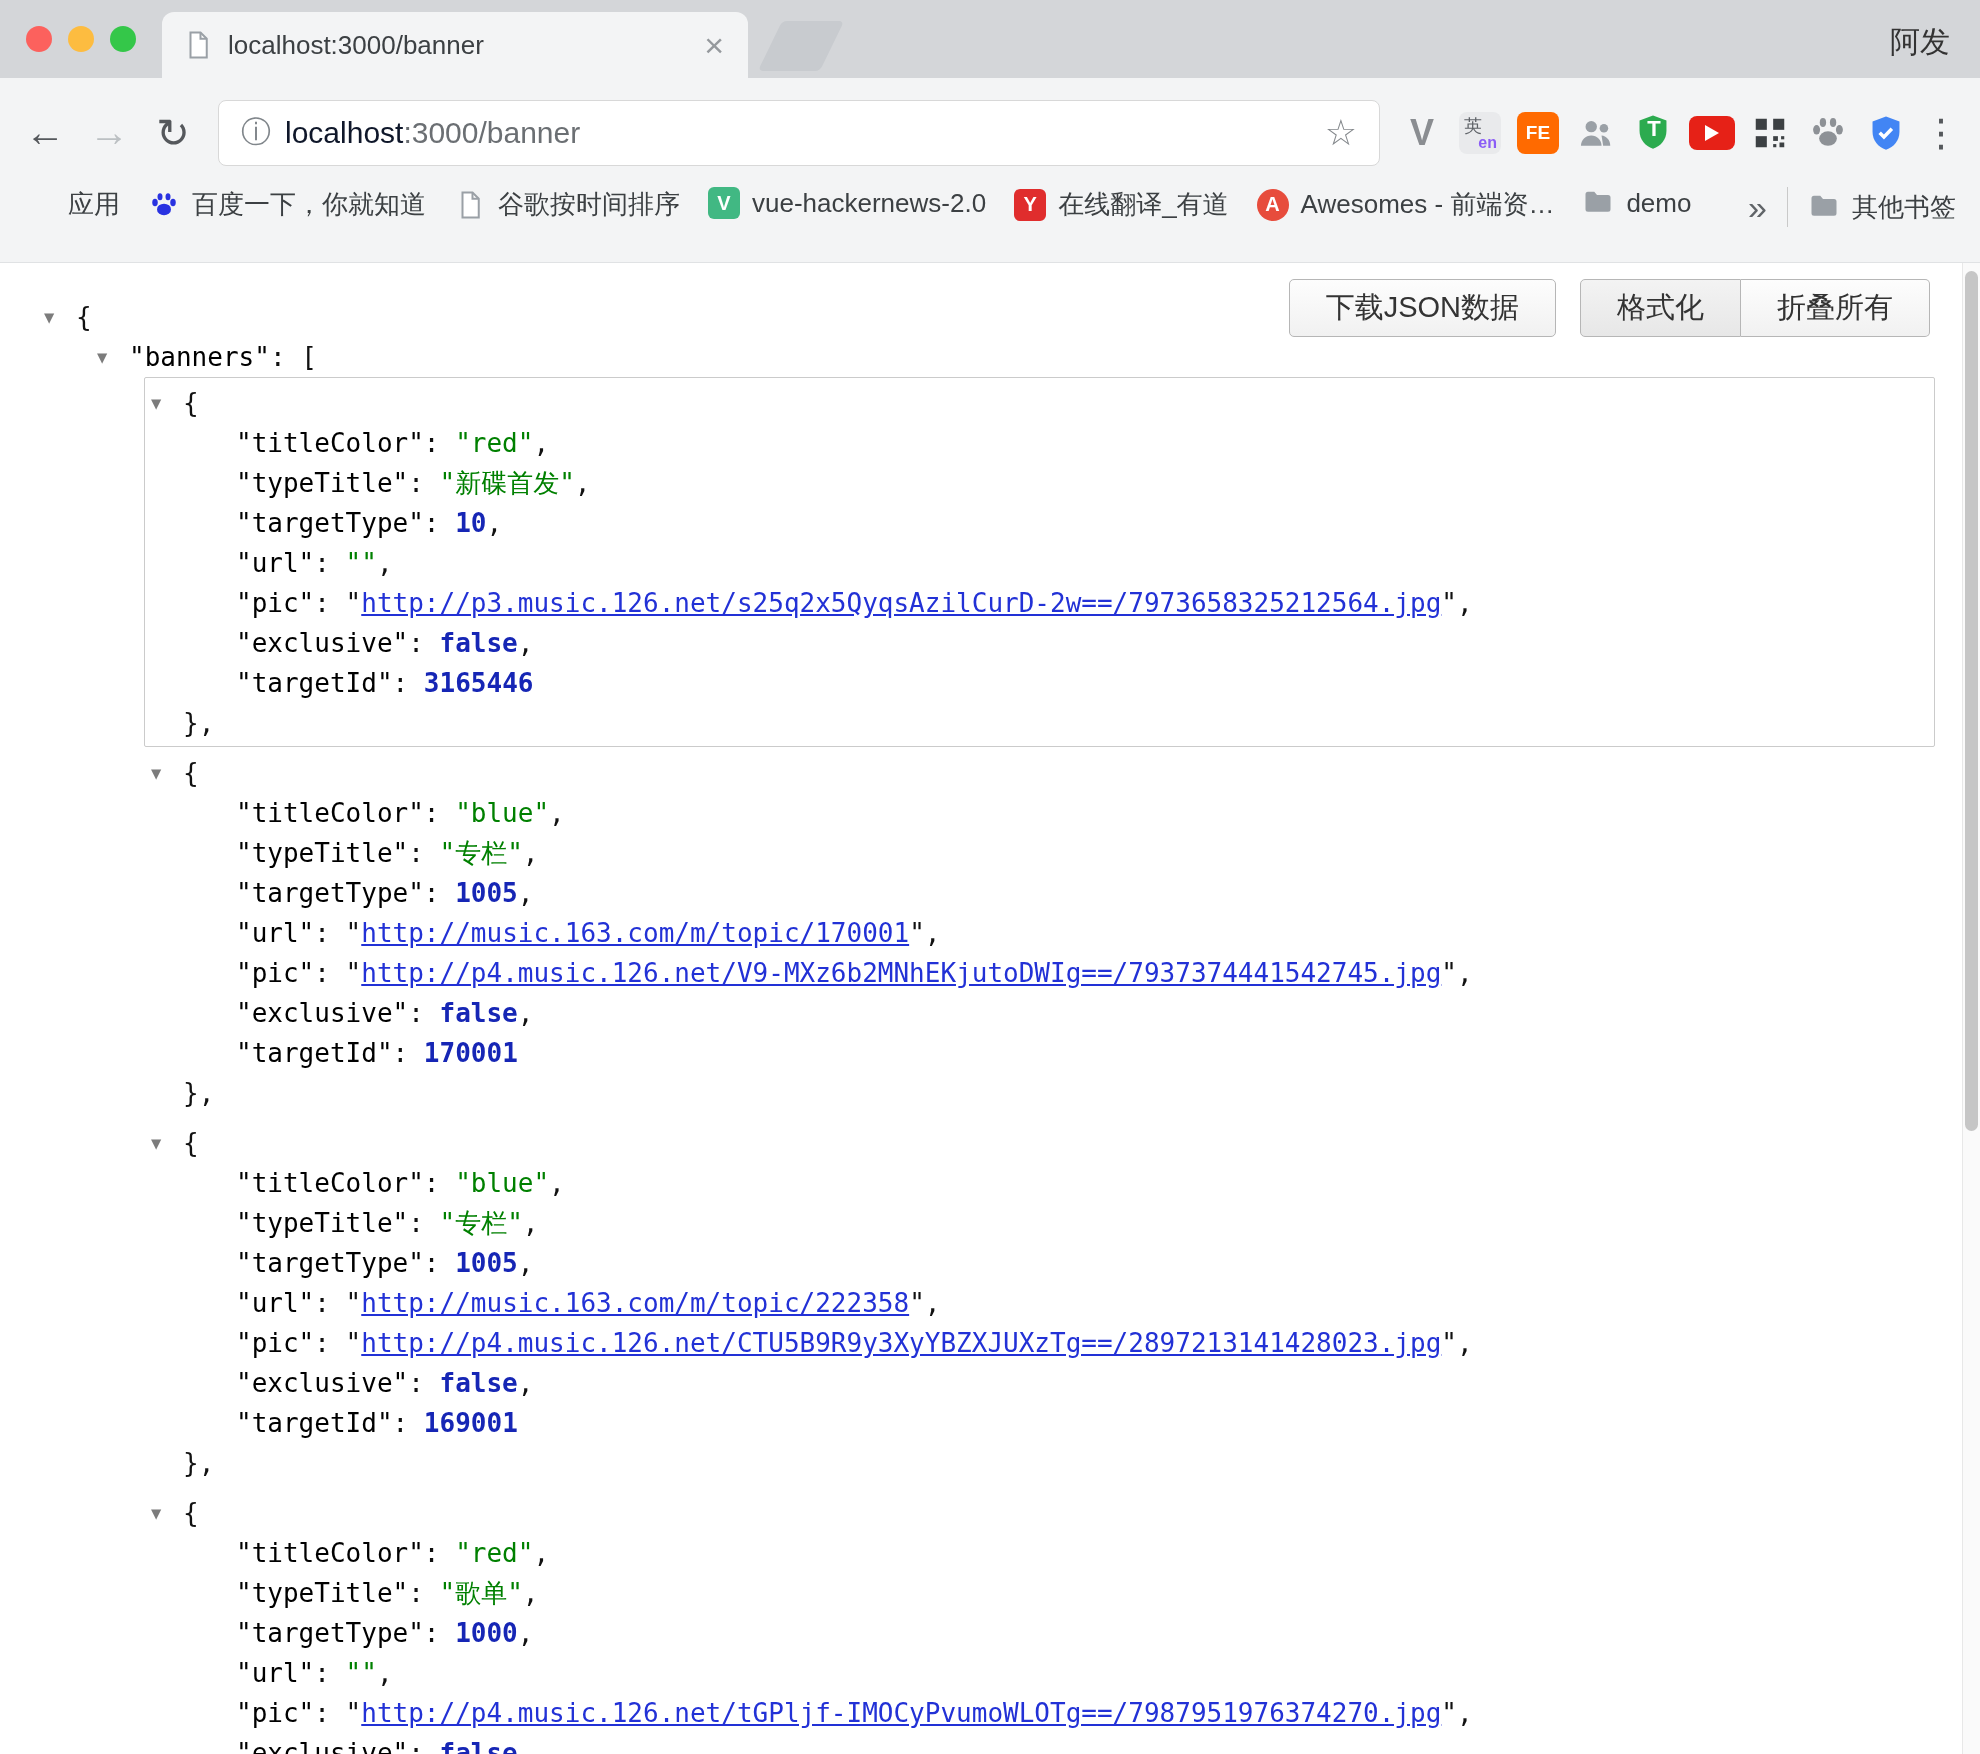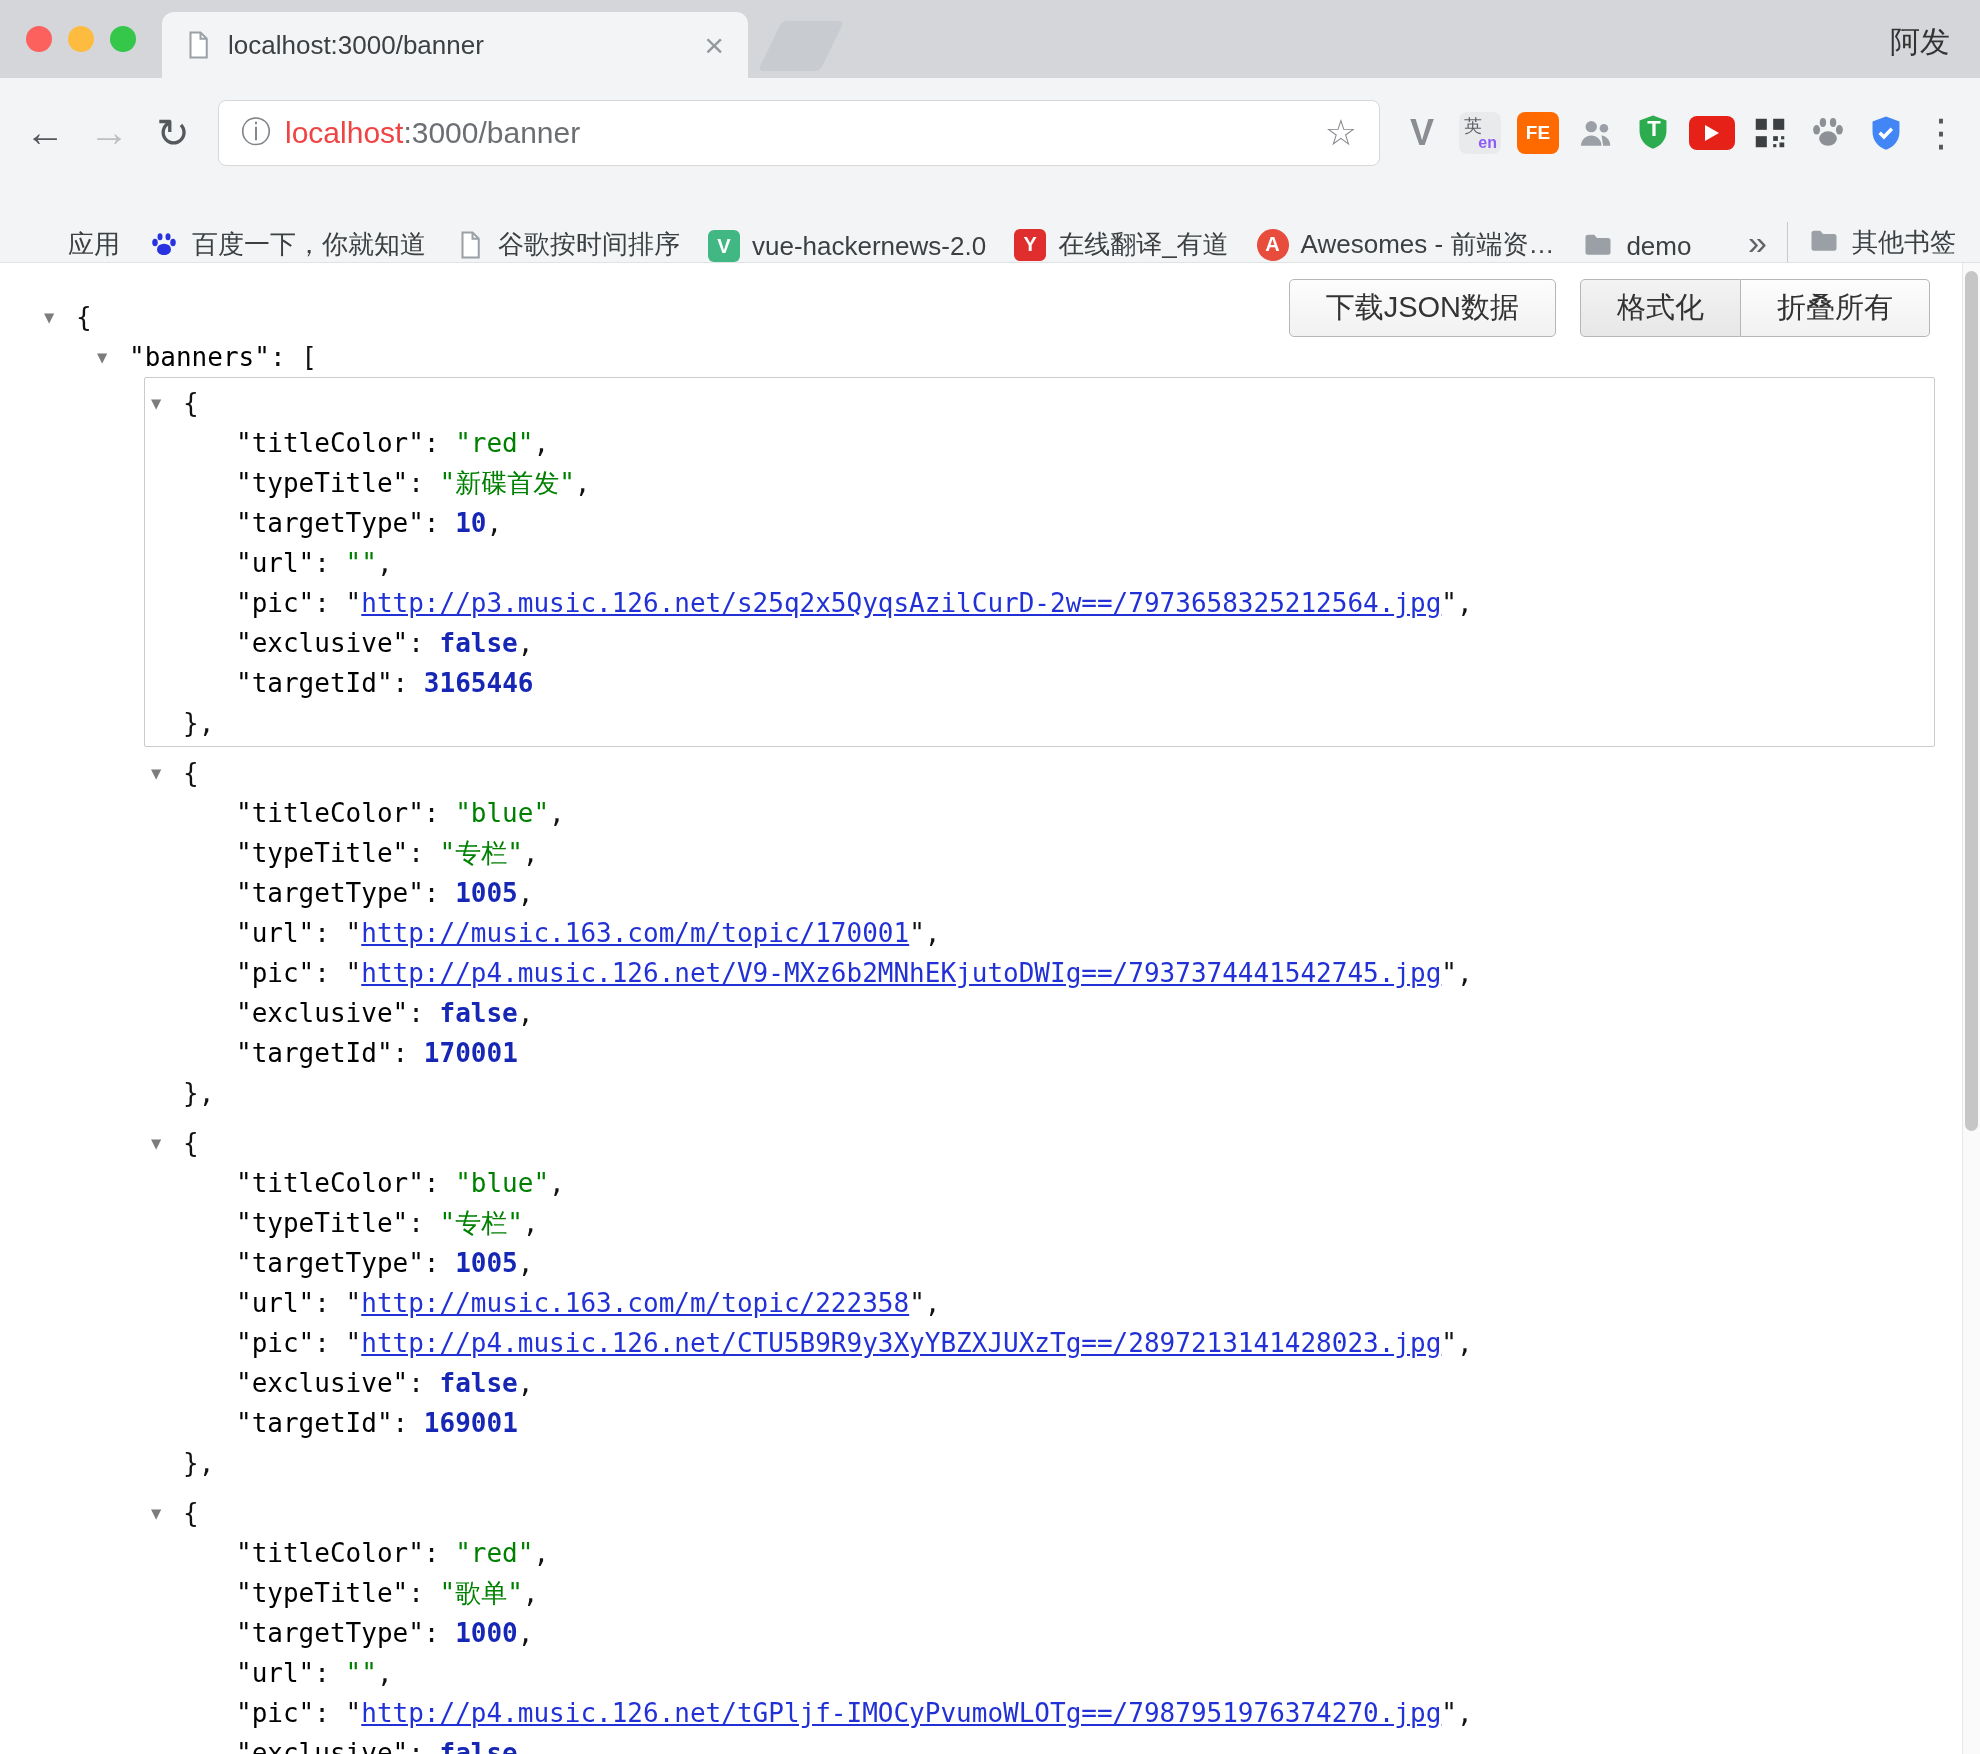--- a/index.html
+++ b/index.html
@@ -17,37 +17,37 @@
   .newtab{position:absolute;left:770px;bottom:7px;width:62px;height:50px;background:#c8cbcf;transform:skewX(-26deg);border-radius:5px}
   .profile{position:absolute;right:30px;top:22px;font-size:30px;color:#333}
 
   
   .navbar{display:flex;align-items:center;height:109px;background:#f3f4f5;padding:0 16px;gap:6px}
   .nav-btn{width:58px;height:58px;display:flex;align-items:center;justify-content:center;font-size:40px;color:#55585c;border-radius:50%;cursor:pointer}
   .nav-btn.disabled{color:#bcc0c3}
   .addressbar{flex:1;min-width:0;height:66px;background:#fff;border:1px solid #d8d8d8;border-radius:8px;display:flex;align-items:center;padding:0 22px;margin:0 10px;gap:14px}
   .info{font-size:30px;color:#80868b}
   .url{font-size:30px;white-space:nowrap}
-  .host{color:#ef4444}.path{color:#6b6f73}
+  .host{color:#0f172a}.path{color:#6b6f73}
   .star{margin-left:auto;font-size:36px;color:#84888c;cursor:pointer}
   .ext{width:52px;height:52px;display:flex;align-items:center;justify-content:center;position:relative;cursor:pointer}
   .ext svg{width:38px;height:38px}
   .ext-letter{font-size:36px;font-weight:bold;color:#8a8d91}
   .tr-box{width:42px;height:42px;background:#e9eaec;border-radius:8px;position:relative}
   .tr-cn{position:absolute;left:5px;top:2px;font-size:18px;color:#5f6368}
   .tr-en{position:absolute;right:4px;bottom:2px;font-size:16px;color:#8b5cf6;font-weight:bold}
   .fe-box{width:42px;height:42px;background:#ff6a00;border-radius:8px;display:flex;align-items:center;justify-content:center;color:#fff;font-weight:bold;font-size:19px}
   .yt-box{width:46px;height:34px;background:#e62117;border-radius:8px;display:flex;align-items:center;justify-content:center}
   .yt-tri{width:0;height:0;border-left:14px solid #fff;border-top:8px solid transparent;border-bottom:8px solid transparent}
   .shield-wrap{position:relative;width:40px;height:40px}
   .shield-letter{position:absolute;left:0;top:3px;width:100%;text-align:center;color:#fff;font-weight:bold;font-size:22px}
   .menu{font-size:38px;color:#55585c;width:46px;text-align:center;cursor:pointer}
 
   
-  .bmbar{display:flex;align-items:flex-end;height:76px;background:#f3f4f5;border-bottom:1px solid #e0e2e4;padding:0 24px;gap:28px;overflow:hidden;white-space:nowrap}
+  .bmbar{display:flex;align-items:flex-start;height:76px;background:#f3f4f5;border-bottom:1px solid #e0e2e4;padding:0 24px;gap:28px;overflow:hidden;white-space:nowrap}
   .bm-item{display:flex;align-items:center;gap:12px;font-size:26px;color:#3c4043;cursor:pointer;flex:0 0 auto}
   .bm-icon{width:32px;height:32px;display:flex;align-items:center;justify-content:center}
   .bm-icon svg{width:30px;height:30px}
   .apps-grid{display:grid;grid-template-columns:repeat(3,8px);grid-template-rows:repeat(3,8px);gap:2px}
   .apps-grid b{border-radius:2px}
   .apps-grid b:nth-child(1){background:#e8453c}.apps-grid b:nth-child(2){background:#f9bb2d}.apps-grid b:nth-child(3){background:#4688f1}
   .apps-grid b:nth-child(4){background:#34a853}.apps-grid b:nth-child(5){background:#e8453c}.apps-grid b:nth-child(6){background:#f9bb2d}
   .apps-grid b:nth-child(7){background:#4688f1}.apps-grid b:nth-child(8){background:#34a853}.apps-grid b:nth-child(9){background:#e8453c}
   .sq{width:32px;height:32px;border-radius:6px;display:flex;align-items:center;justify-content:center;color:#fff;font-weight:bold;font-size:20px}
   .sq-vue{background:#41b883}.sq-youdao{background:#e02d2d}

